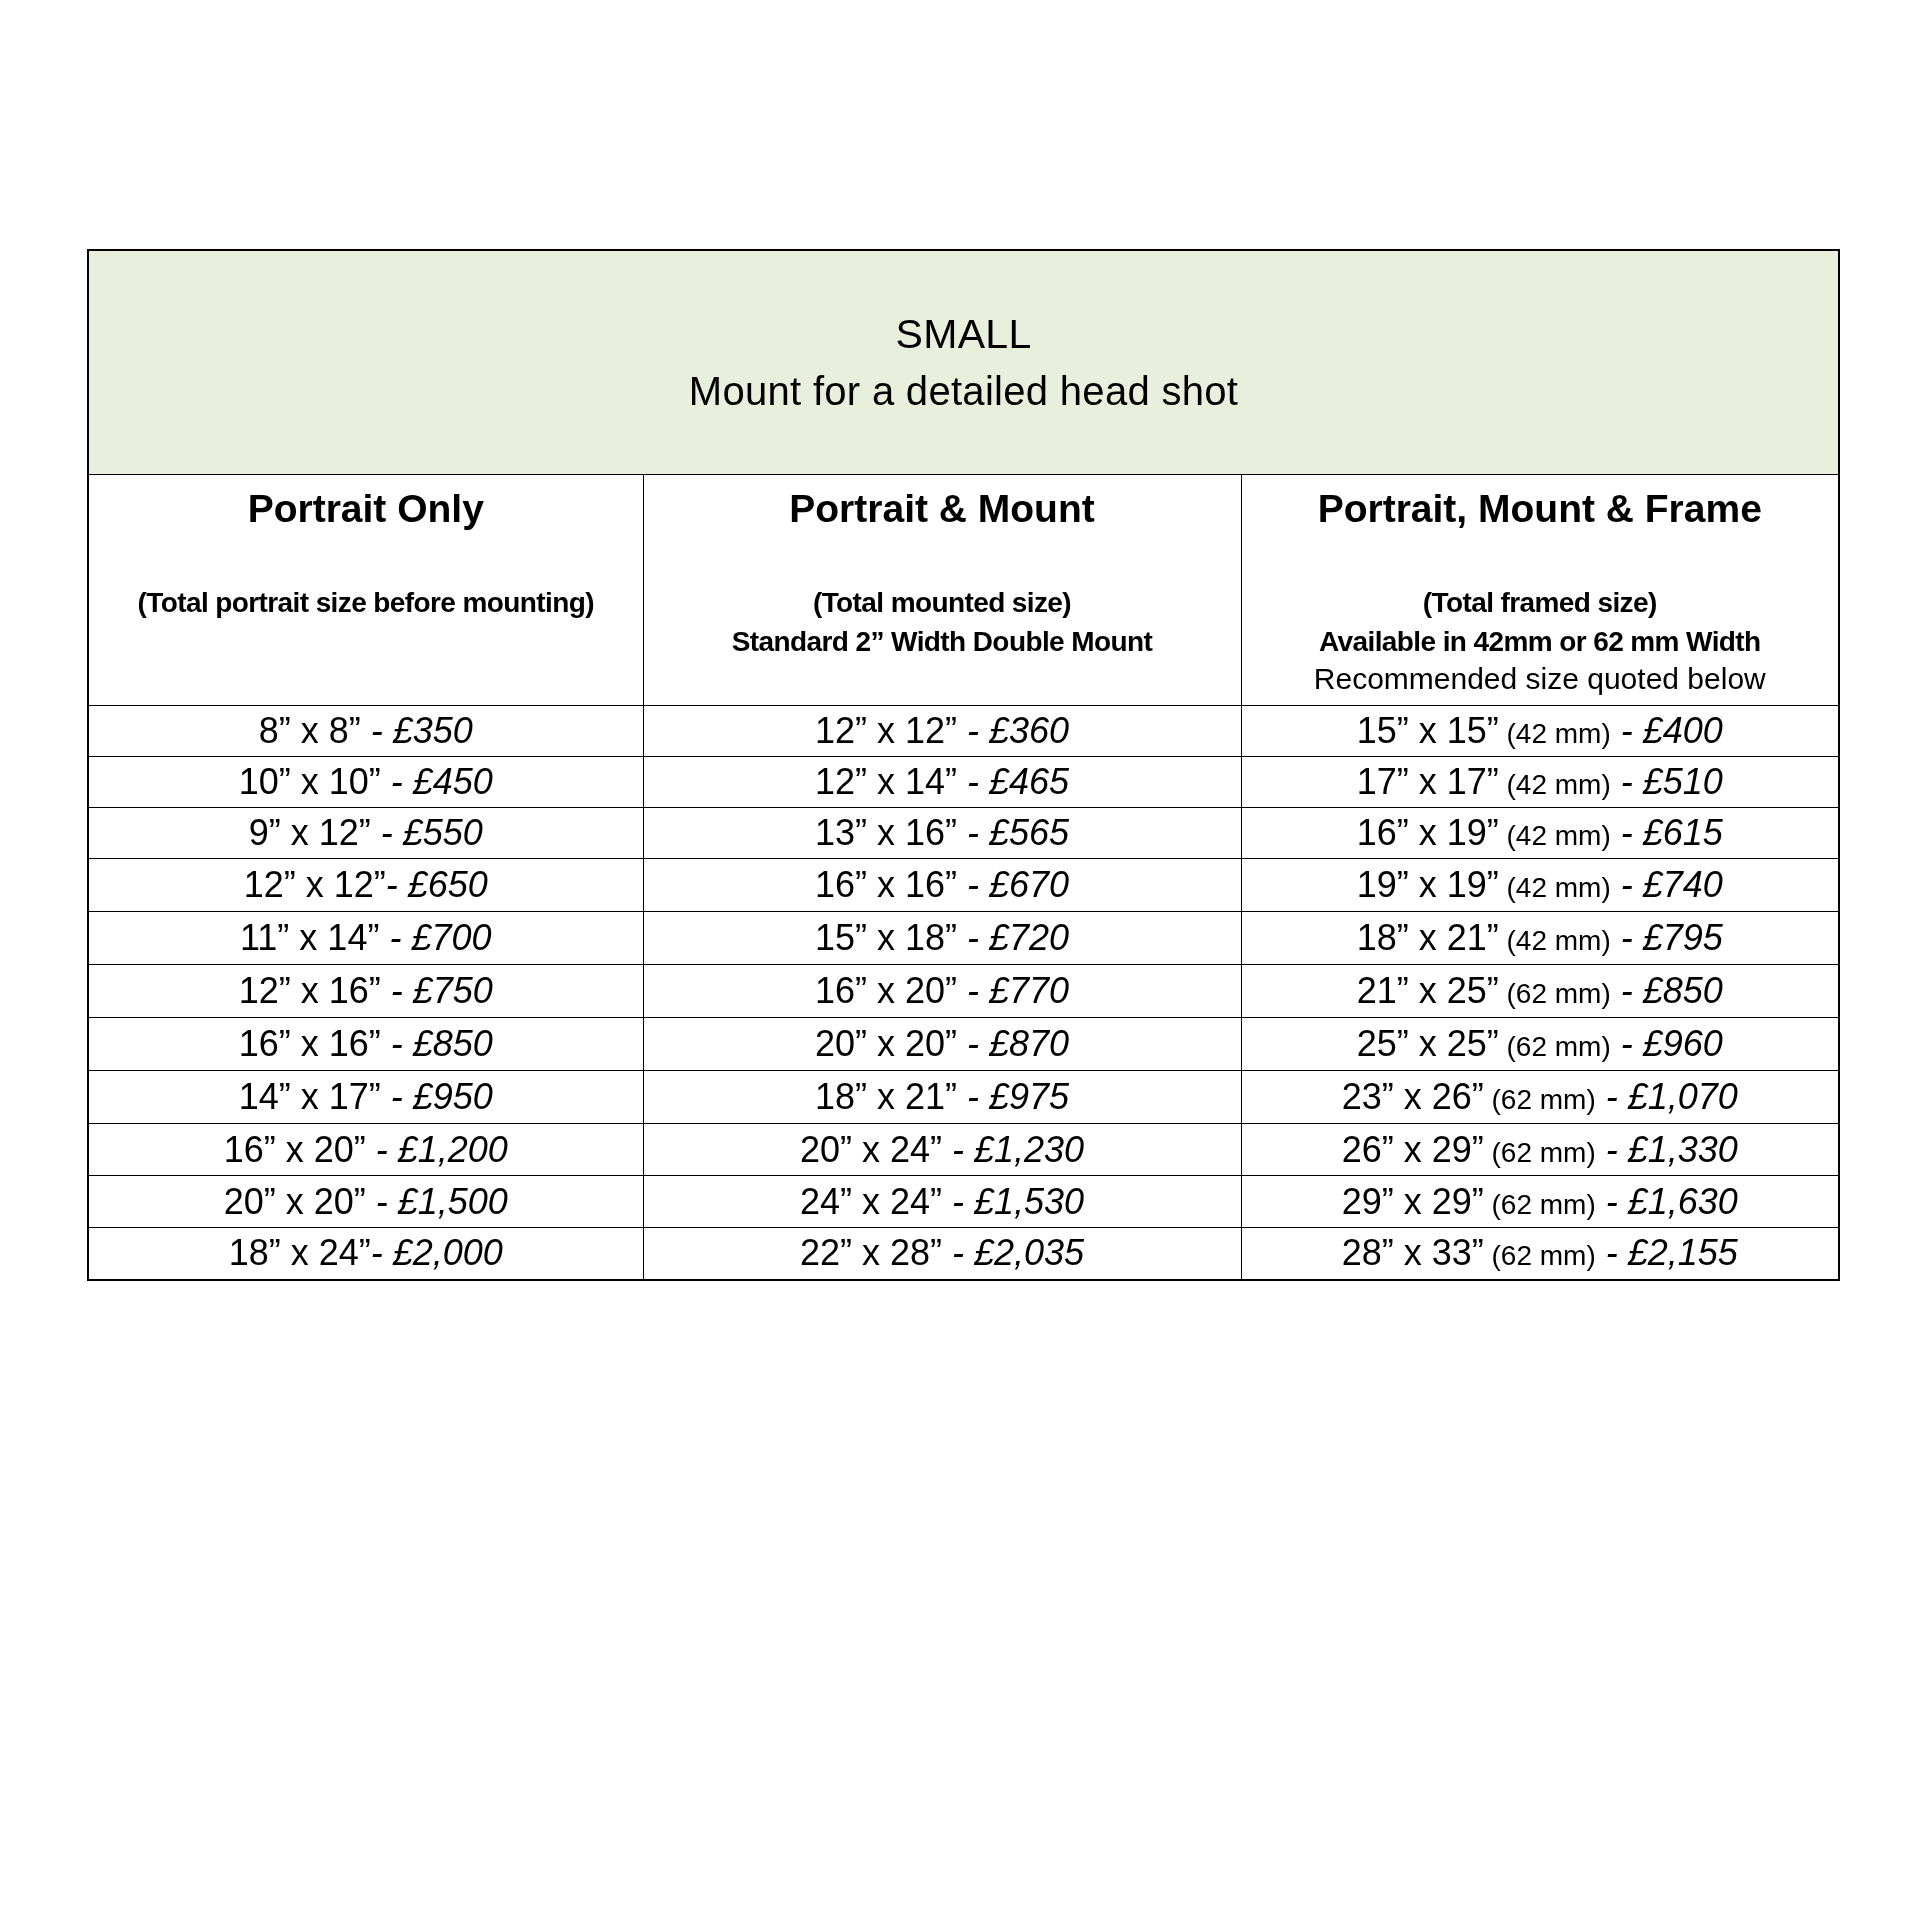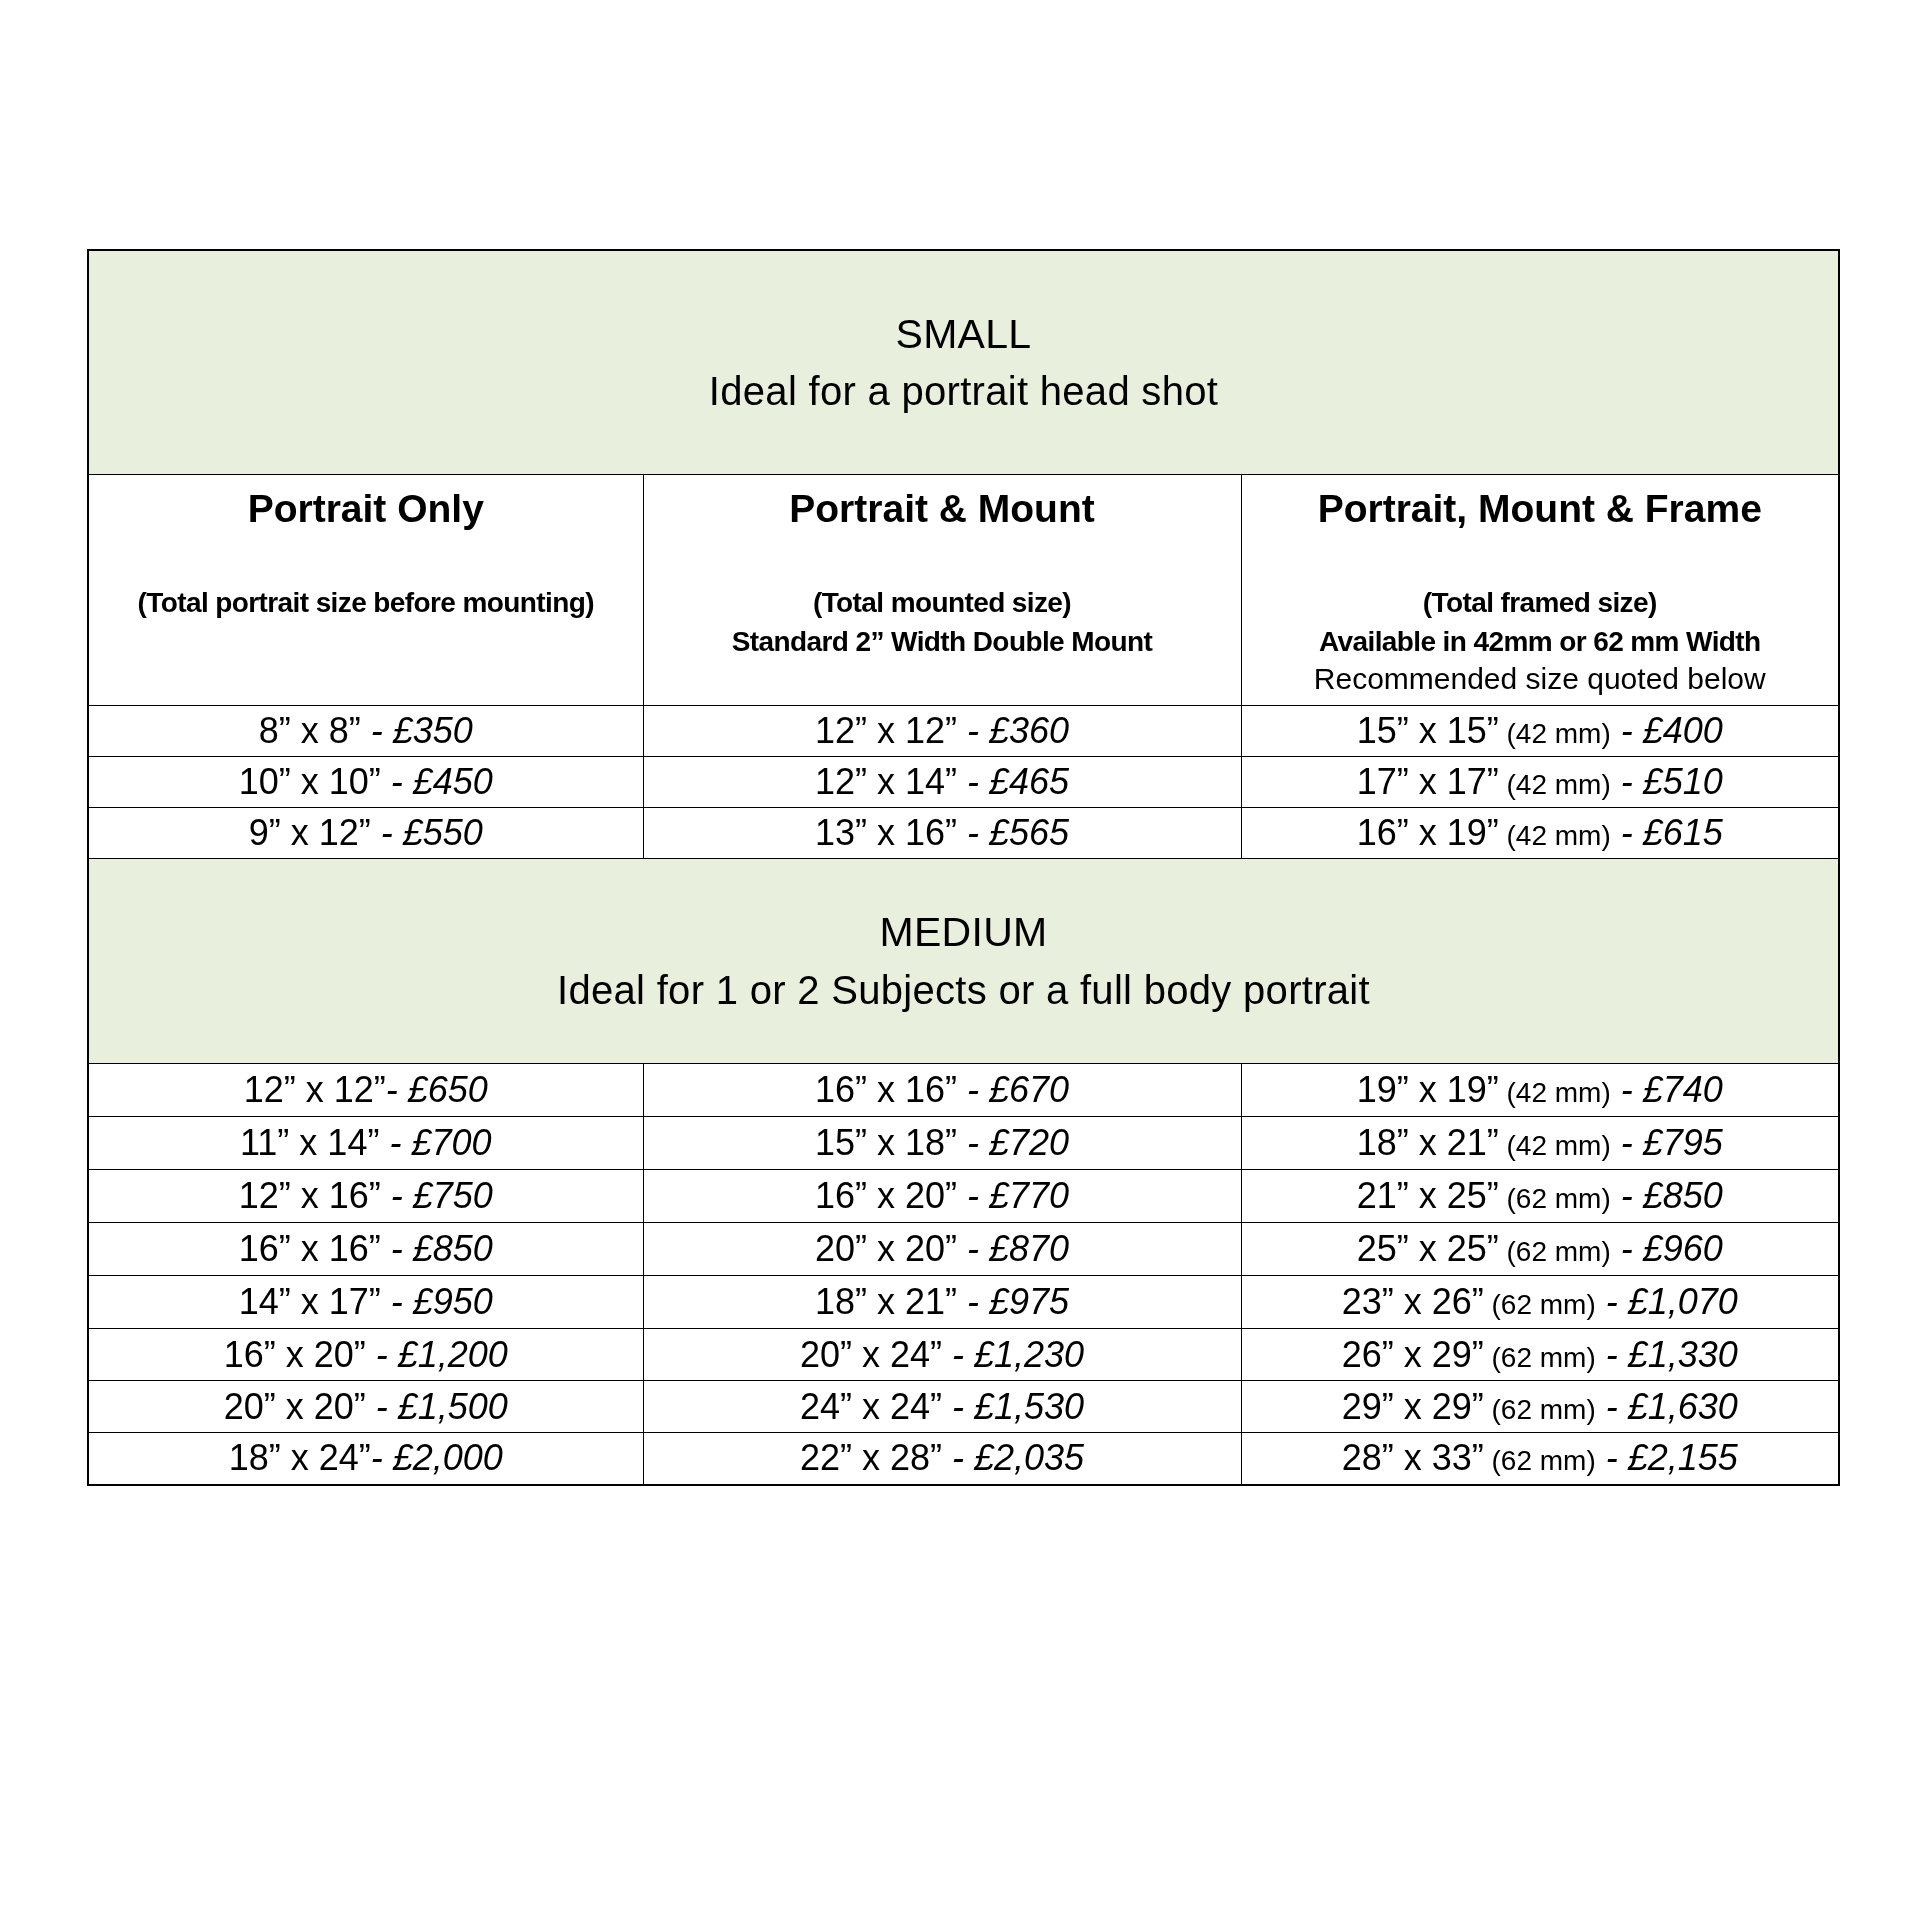--- a/index.html
+++ b/index.html
@@ -62,21 +62,21 @@
   <colgroup>
     <col style="width:555px">
     <col style="width:598px">
     <col style="width:598px">
   </colgroup>
 
   <tbody>
       <tr class="band band-s">
     <td colspan="3">
       <div class="band-title">SMALL</div>
-      <div class="band-tag">Ideal for a portrait head shot</div>
+      <div class="band-tag">Mount for a detailed head shot</div>
     </td>
   </tr>
 
   <tr class="colhead">
     <td>
       <div class="ch">
         <div class="ch-title">Portrait Only</div>
         <div class="ch-bottom">
           <div class="ch-line">(Total portrait size before mounting)</div>
         </div>
@@ -112,26 +112,20 @@
     <td class="cell"><span>10” x 10”</span><span class="mm"></span><span class="pr"><span> - </span><span>£450</span></span></td>
     <td class="cell"><span>12” x 14”</span><span class="mm"></span><span class="pr"><span> - </span><span>£465</span></span></td>
     <td class="cell"><span>17” x 17”</span><span class="mm"> (42 mm)</span><span class="pr"><span> - </span><span>£510</span></span></td>
   </tr>
   <tr class="r-s">
     <td class="cell"><span>9” x 12”</span><span class="mm"></span><span class="pr"><span> - </span><span>£550</span></span></td>
     <td class="cell"><span>13” x 16”</span><span class="mm"></span><span class="pr"><span> - </span><span>£565</span></span></td>
     <td class="cell"><span>16” x 19”</span><span class="mm"> (42 mm)</span><span class="pr"><span> - </span><span>£615</span></span></td>
   </tr>
 
-  <tr class="band band-m">
-    <td colspan="3">
-      <div class="band-title">MEDIUM</div>
-      <div class="band-tag">Ideal for 1 or 2 Subjects or a full body portrait</div>
-    </td>
-  </tr>
 
   <tr class="r-m">
     <td class="cell"><span>12” x 12”</span><span class="mm"></span><span class="pr"><span>- </span><span>£650</span></span></td>
     <td class="cell"><span>16” x 16”</span><span class="mm"></span><span class="pr"><span> - </span><span>£670</span></span></td>
     <td class="cell"><span>19” x 19”</span><span class="mm"> (42 mm)</span><span class="pr"><span> - </span><span>£740</span></span></td>
   </tr>
   <tr class="r-m">
     <td class="cell"><span>11” x 14”</span><span class="mm"></span><span class="pr"><span> - </span><span>£700</span></span></td>
     <td class="cell"><span>15” x 18”</span><span class="mm"></span><span class="pr"><span> - </span><span>£720</span></span></td>
     <td class="cell"><span>18” x 21”</span><span class="mm"> (42 mm)</span><span class="pr"><span> - </span><span>£795</span></span></td>

